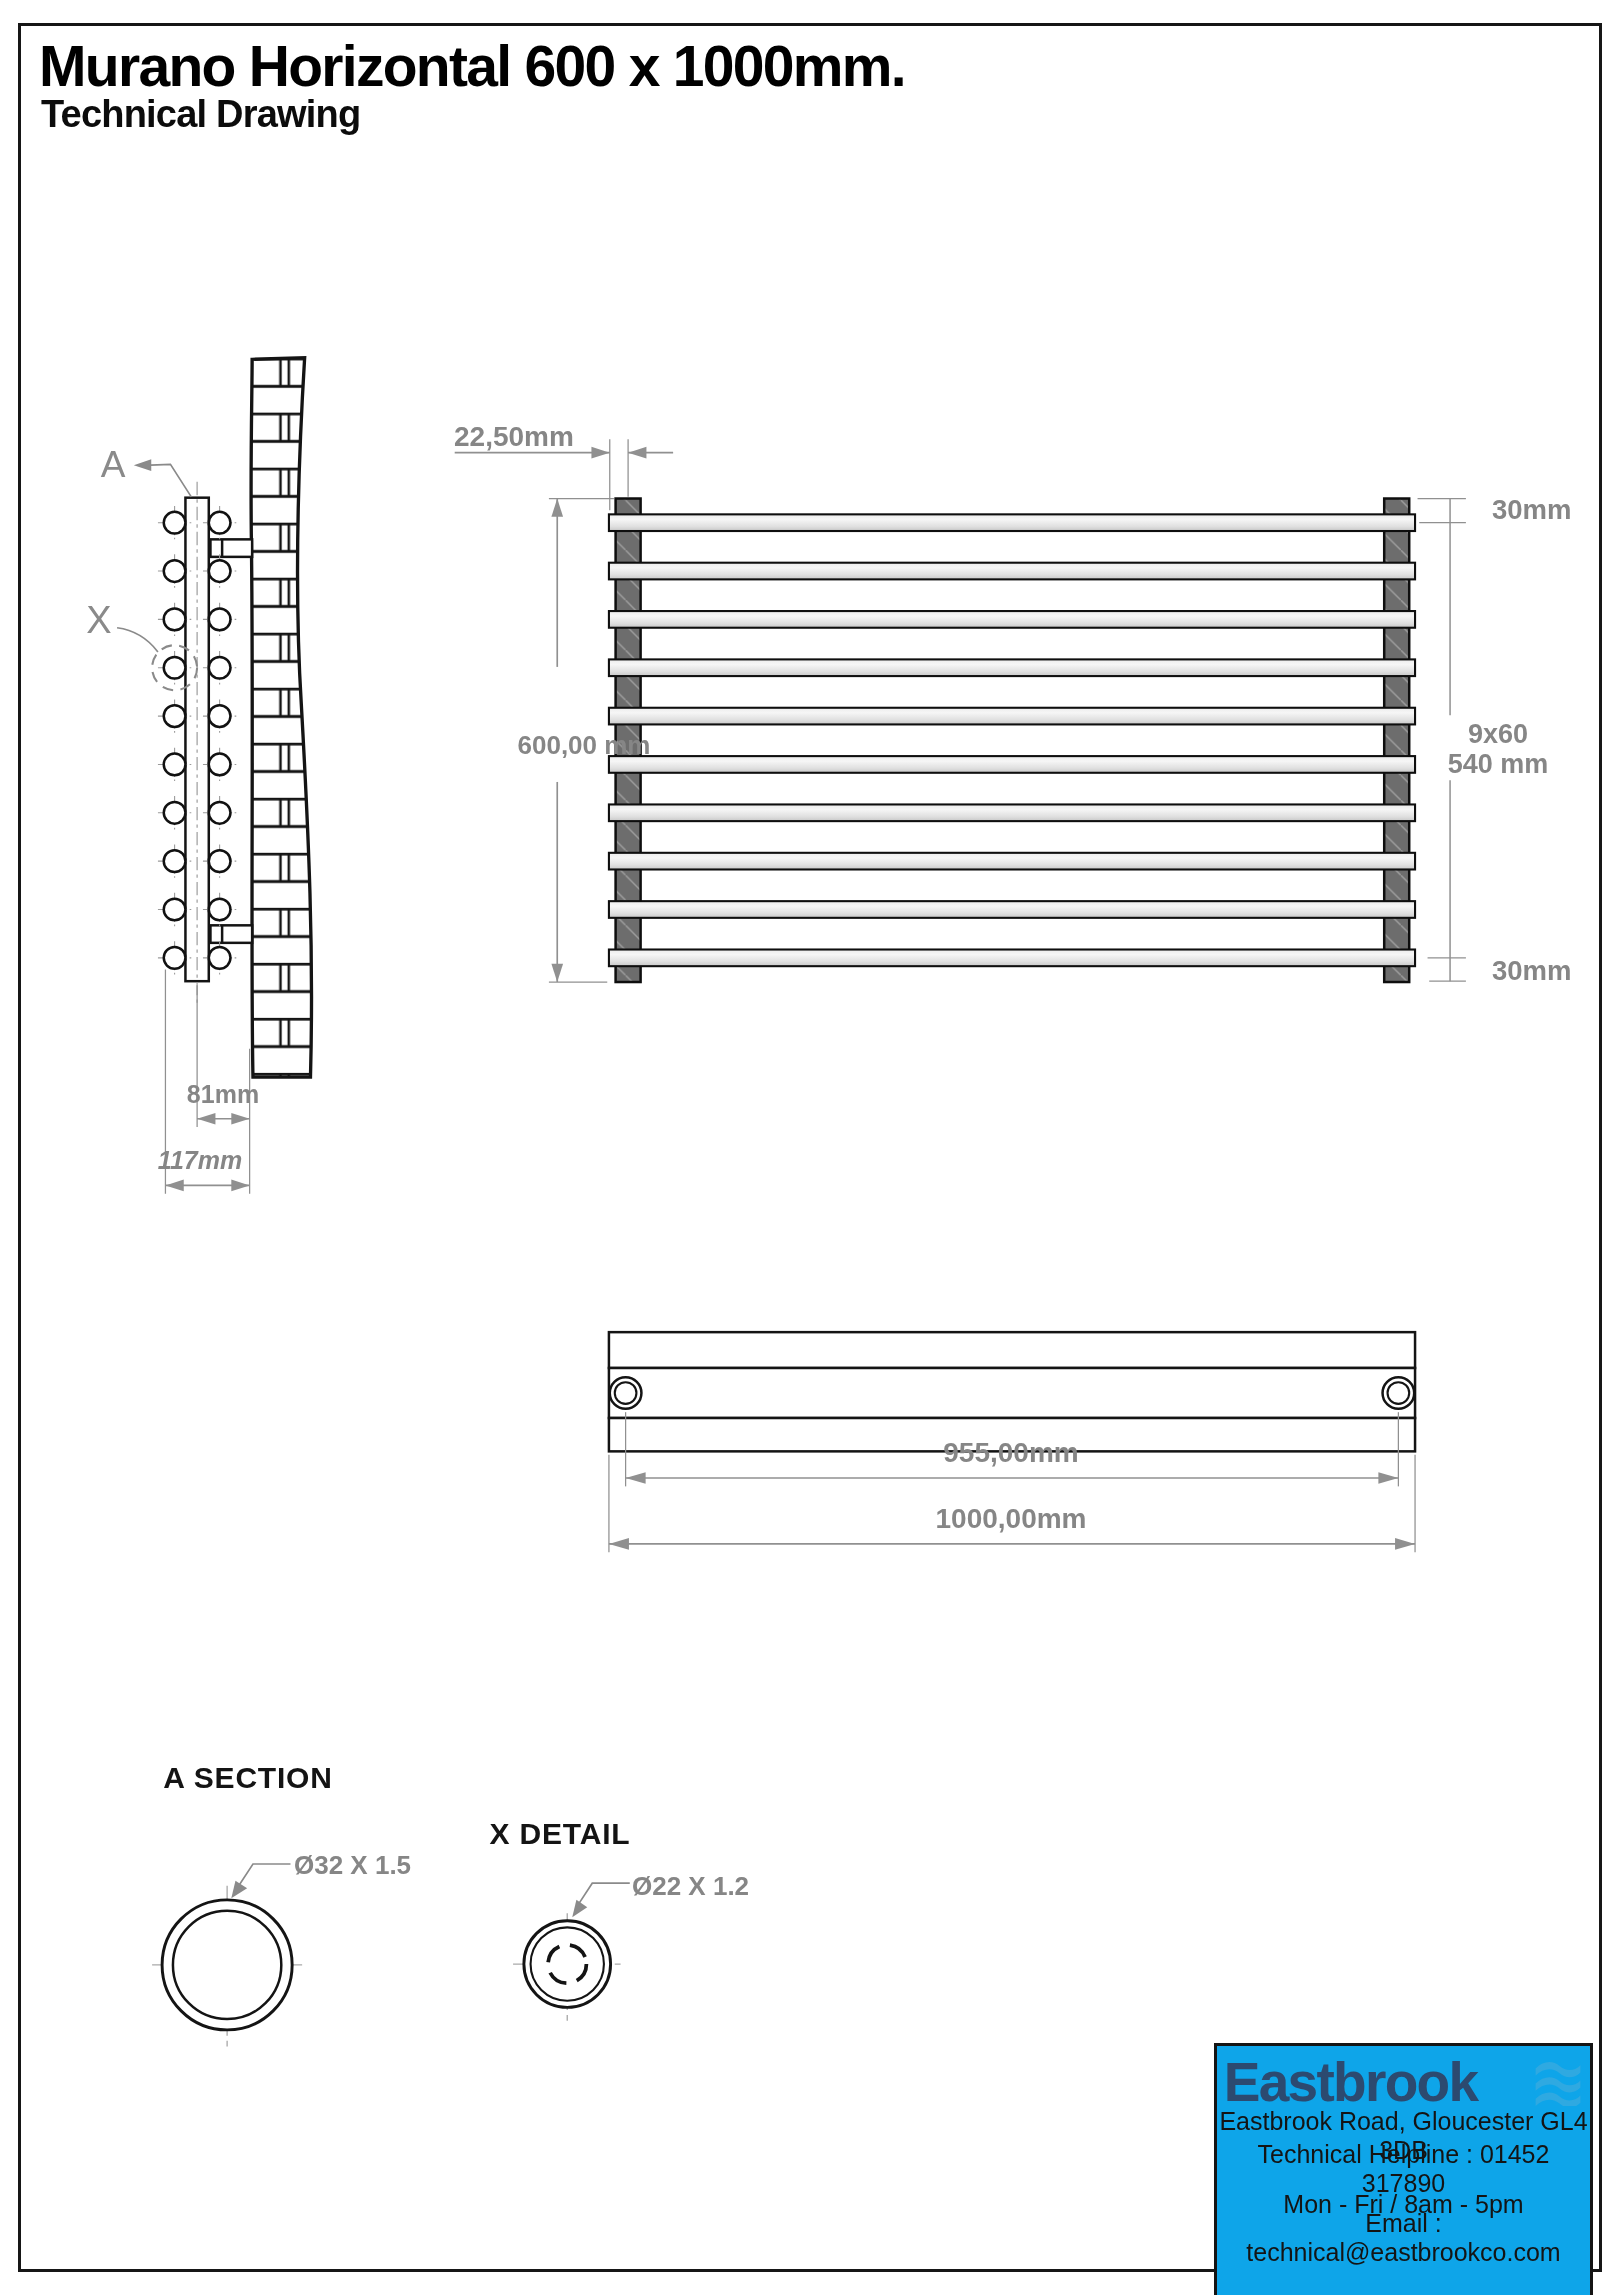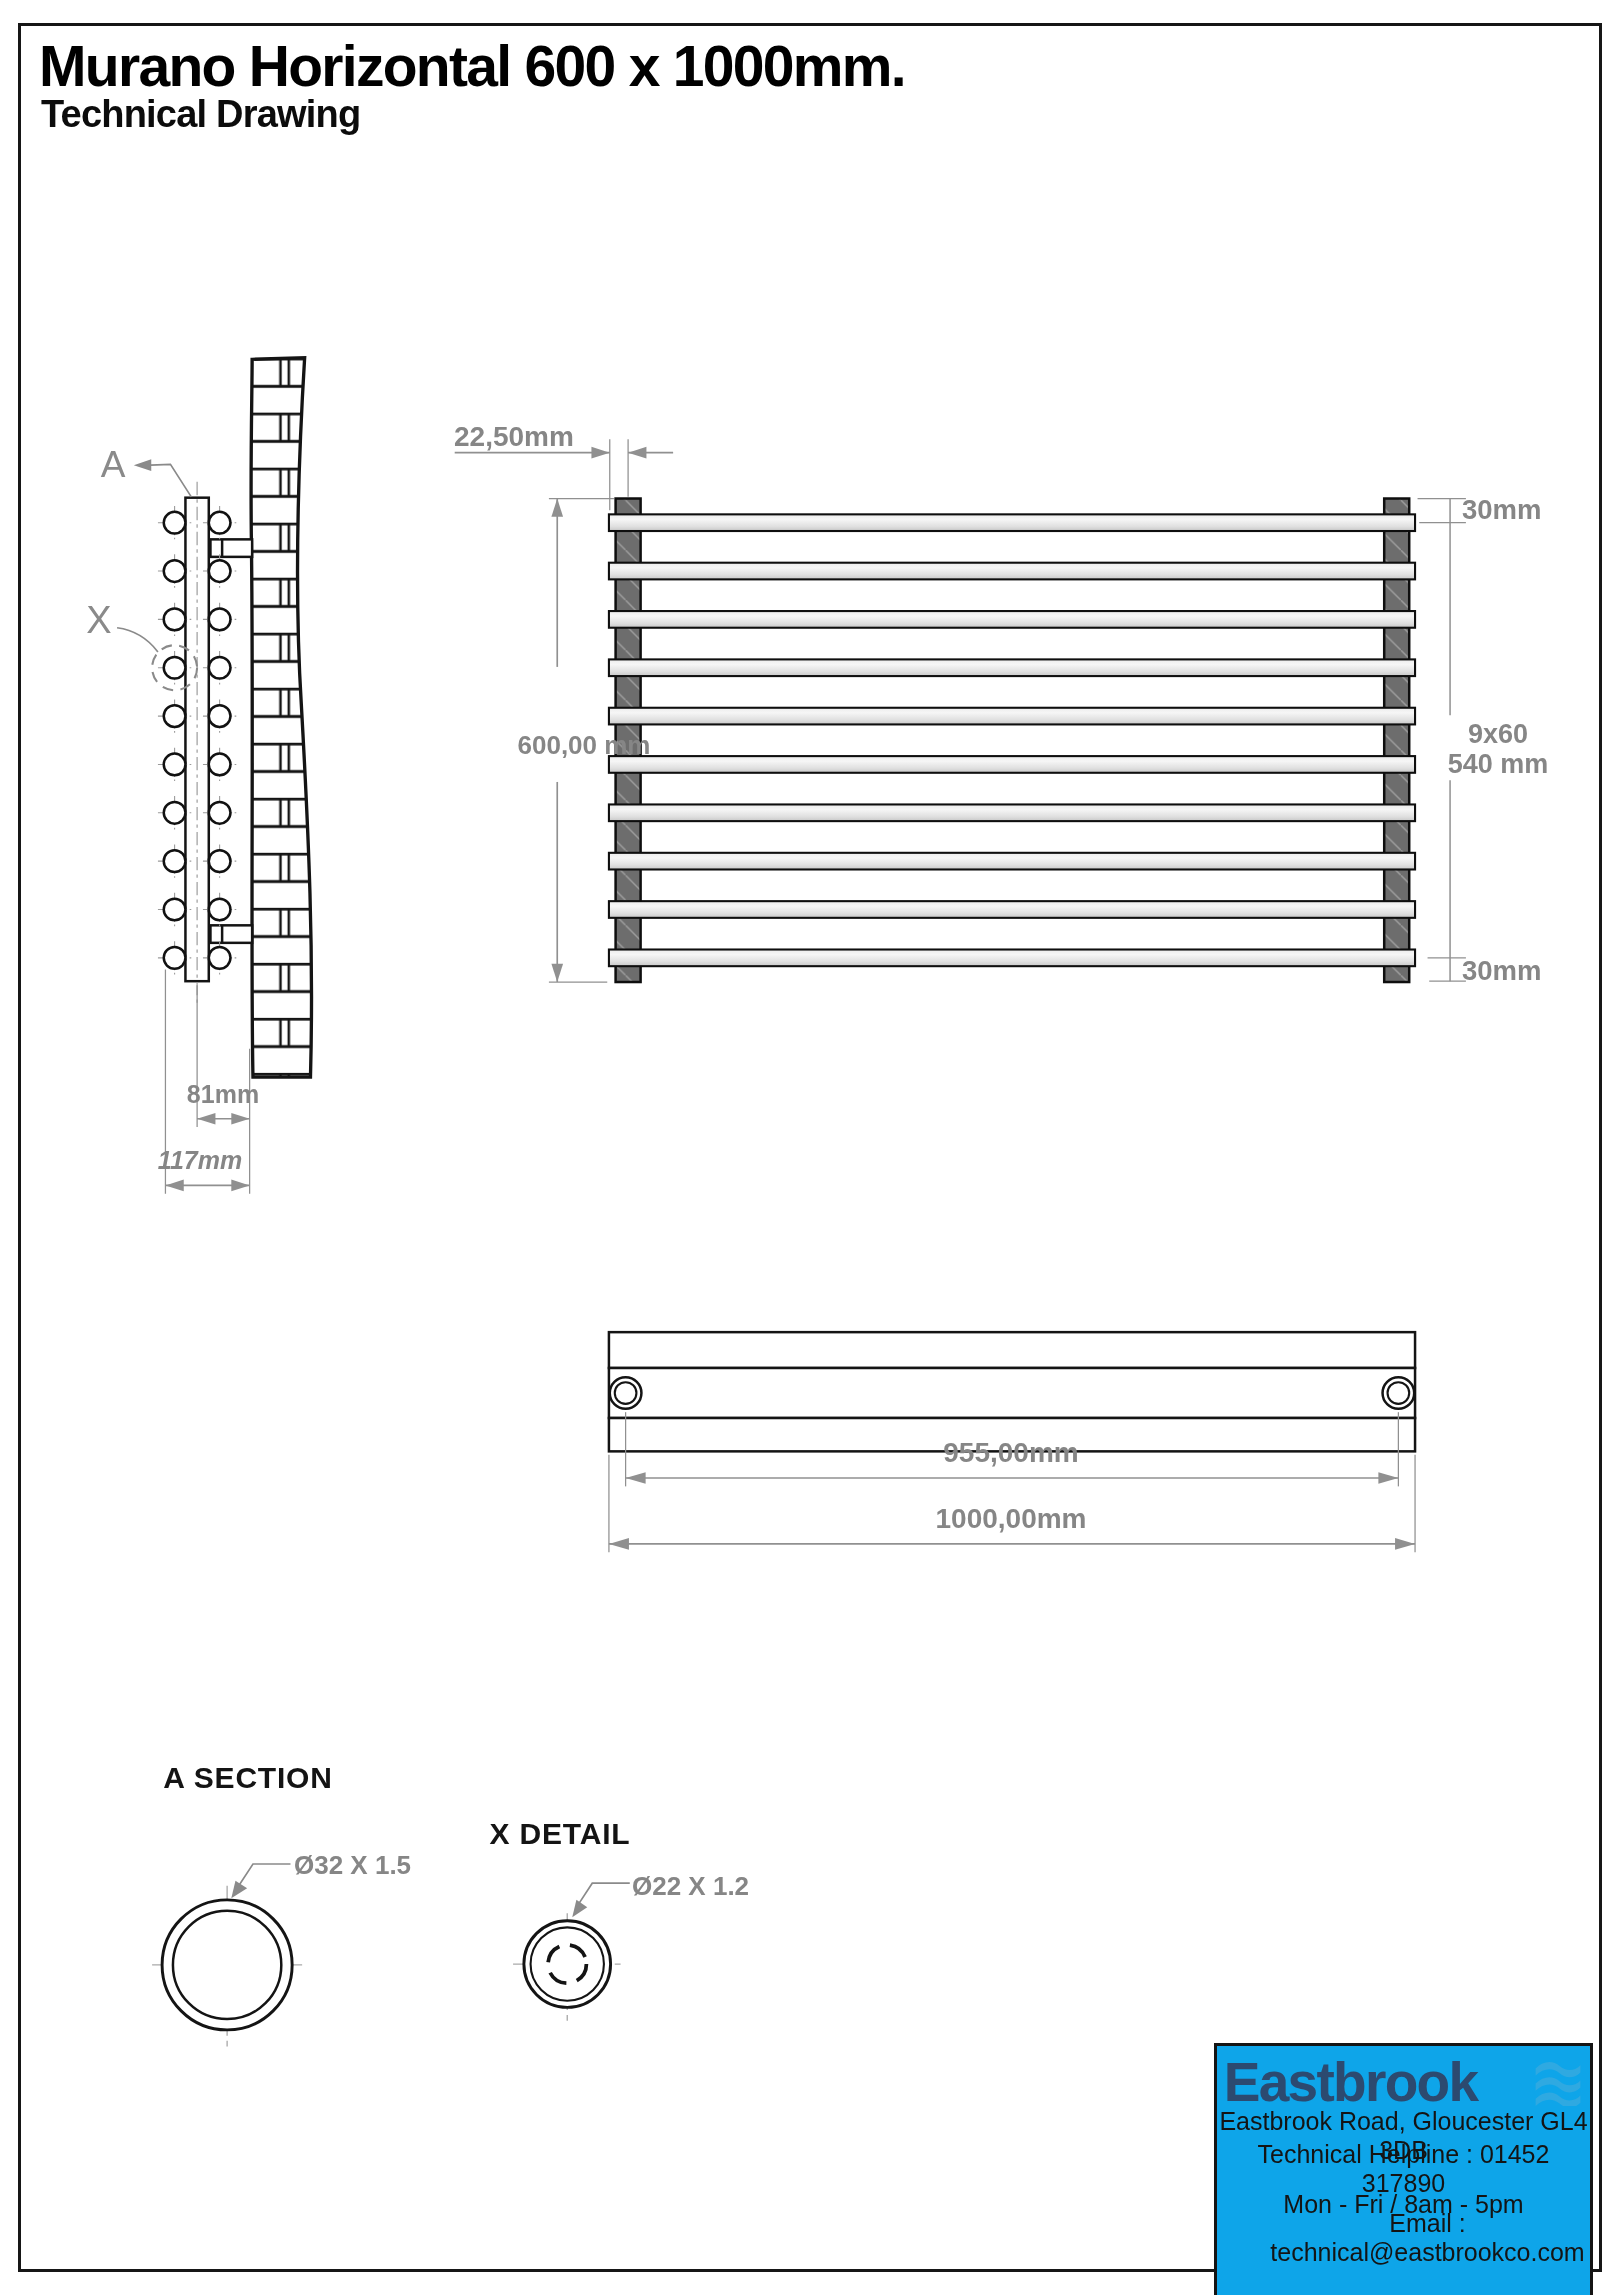--- a/index.html
+++ b/index.html
@@ -7,21 +7,21 @@
         font-family:"Liberation Sans",sans-serif;overflow:hidden;}
   .frame{position:absolute;left:17.5px;top:23px;width:1584px;height:2249px;
          border:3.3px solid #161616;box-sizing:border-box;}
   .art{position:absolute;left:0;top:0;width:1623px;height:2295px;}
   .txt{position:absolute;white-space:nowrap;color:#161616;}
   .ty{transform:translateY(-50%);}
   .tc{transform:translate(-50%,-50%);text-align:center;}
   .title{font-size:57px;font-weight:700;letter-spacing:-1.7px;color:#000000;}
   .subtitle{font-size:38px;font-weight:700;letter-spacing:-0.8px;color:#0c0c0c;}
   .dim{color:#868686;font-weight:700;text-align:center;}
-  .f34{font-size:28px;} .f33{font-size:27.5px;} .f32{font-size:27px;}
+  .f34{font-size:28px;} .f33{font-size:27.5px;margin-left:30px;} .f32{font-size:27px;}
   .f31{font-size:26px;} .f30{font-size:25px;}
   .marker{color:#8a8a8a;font-size:37px;font-weight:400;}
   .seclabel{font-size:30px;font-weight:600;letter-spacing:0.8px;color:#141414;}
   .footer-box{position:absolute;left:1214px;top:2043px;width:379px;height:272px;
       border:3.3px solid #141414;box-sizing:border-box;background:#0ea5e9;padding-left:28px;}
   .brand{position:absolute;left:6.7px;top:36px;transform:translateY(-50%);
       font-size:55px;font-weight:700;letter-spacing:-1.7px;color:#2c4a70;}
   .waves{position:absolute;right:8.3px;top:11.7px;width:48px;height:48px;}
   .fline{position:absolute;left:0;width:100%;text-align:center;
       transform:translateY(-50%);font-size:25px;color:#141414;}
@@ -207,16 +207,16 @@
     <svg class="waves" viewBox="0 0 60 58">
       <g fill="#2fa9e1">
         <path d="M2,12 C12,2 24,2 32,9 C40,16 50,16 58,8 L58,17 C50,25 40,25 32,18 C24,11 12,11 2,21 Z"></path>
         <path transform="translate(0,19)" d="M2,12 C12,2 24,2 32,9 C40,16 50,16 58,8 L58,17 C50,25 40,25 32,18 C24,11 12,11 2,21 Z"></path>
         <path transform="translate(0,38)" d="M2,12 C12,2 24,2 32,9 C40,16 50,16 58,8 L58,17 C50,25 40,25 32,18 C24,11 12,11 2,21 Z"></path>
       </g>
     </svg>
     <div class="fline" style="top:90px;">Eastbrook Road, Gloucester GL4 3DB</div>
     <div class="fline" style="top:123px;">Technical Helpline : 01452 317890</div>
     <div class="fline" style="top:158px;">Mon - Fri / 8am - 5pm</div>
-    <div class="fline" style="top:192px;margin-left:24px;">Email : technical@eastbrookco.com</div>
+    <div class="fline" style="top:192px;">Email : technical@eastbrookco.com</div>
   </div>
 </div>
 
 
 </body></html>

